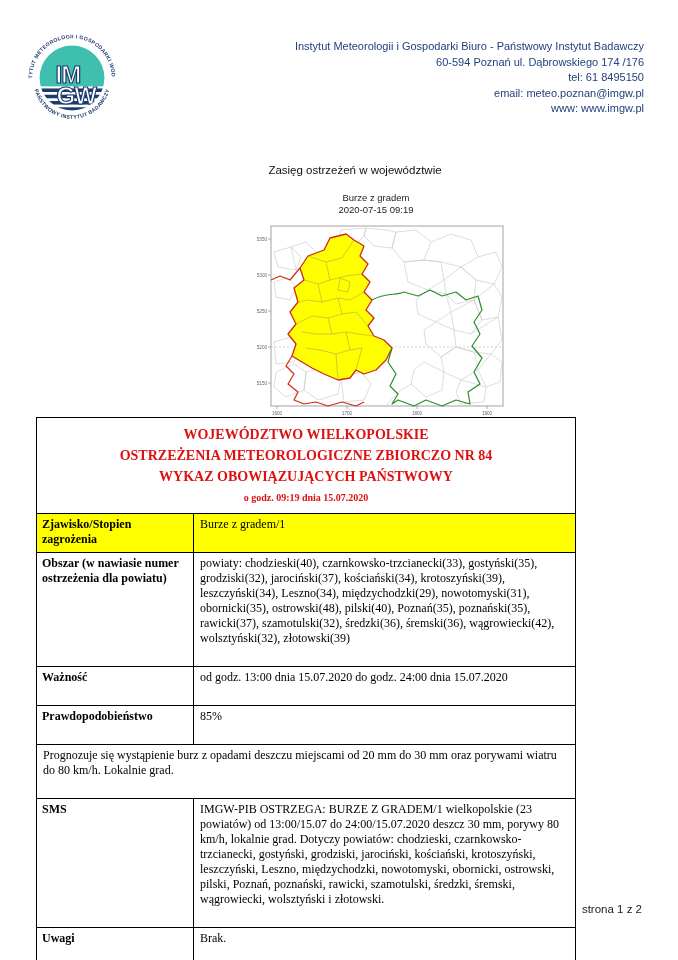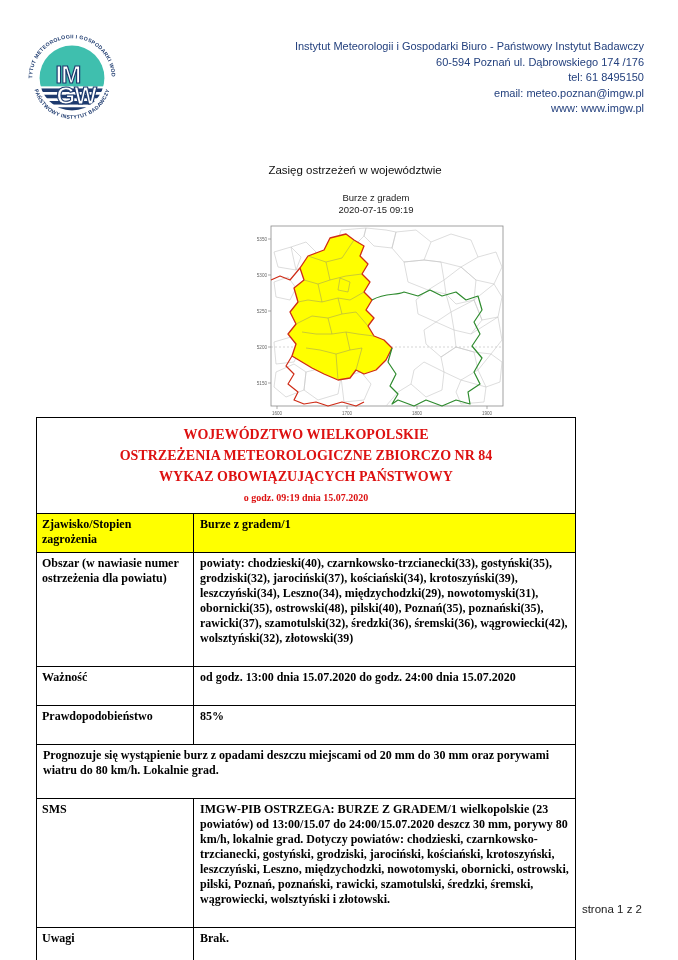--- a/index.html
+++ b/index.html
@@ -35,21 +35,21 @@
     border:1.5px solid #000; font-size:12px; line-height:15px; color:#000;
   }
   .wtitle { padding:6px 4px 5px 4px; text-align:center; color:#dd1111; font-weight:bold; }
   .wtitle .tl { font-size:14px; line-height:21px; }
   .wtitle .tl4 { font-size:10px; line-height:21px; }
   .trow { display:flex; border-top:1px solid #000; }
   .tlabel {
     width:157px; flex:0 0 157px; border-right:1px solid #000;
     font-weight:bold; padding:3px 12px 4px 5px;
   }
-  .tvalue { flex:1; padding:3px 6px 20px 6px;font-weight:bold; }
+  .tvalue { flex:1; padding:3px 6px 20px 6px; }
   .row-yellow { background:#ffff00; }
   .row-gray  { background:#1d4ed8; min-height:41px; }
   
   .footer {
     position:absolute; right:36px; top:903px;
     font-family:"Liberation Sans", sans-serif; font-size:11.5px; color:#222;text-align:right;
   }
 </style>
 </head>
 <body>

